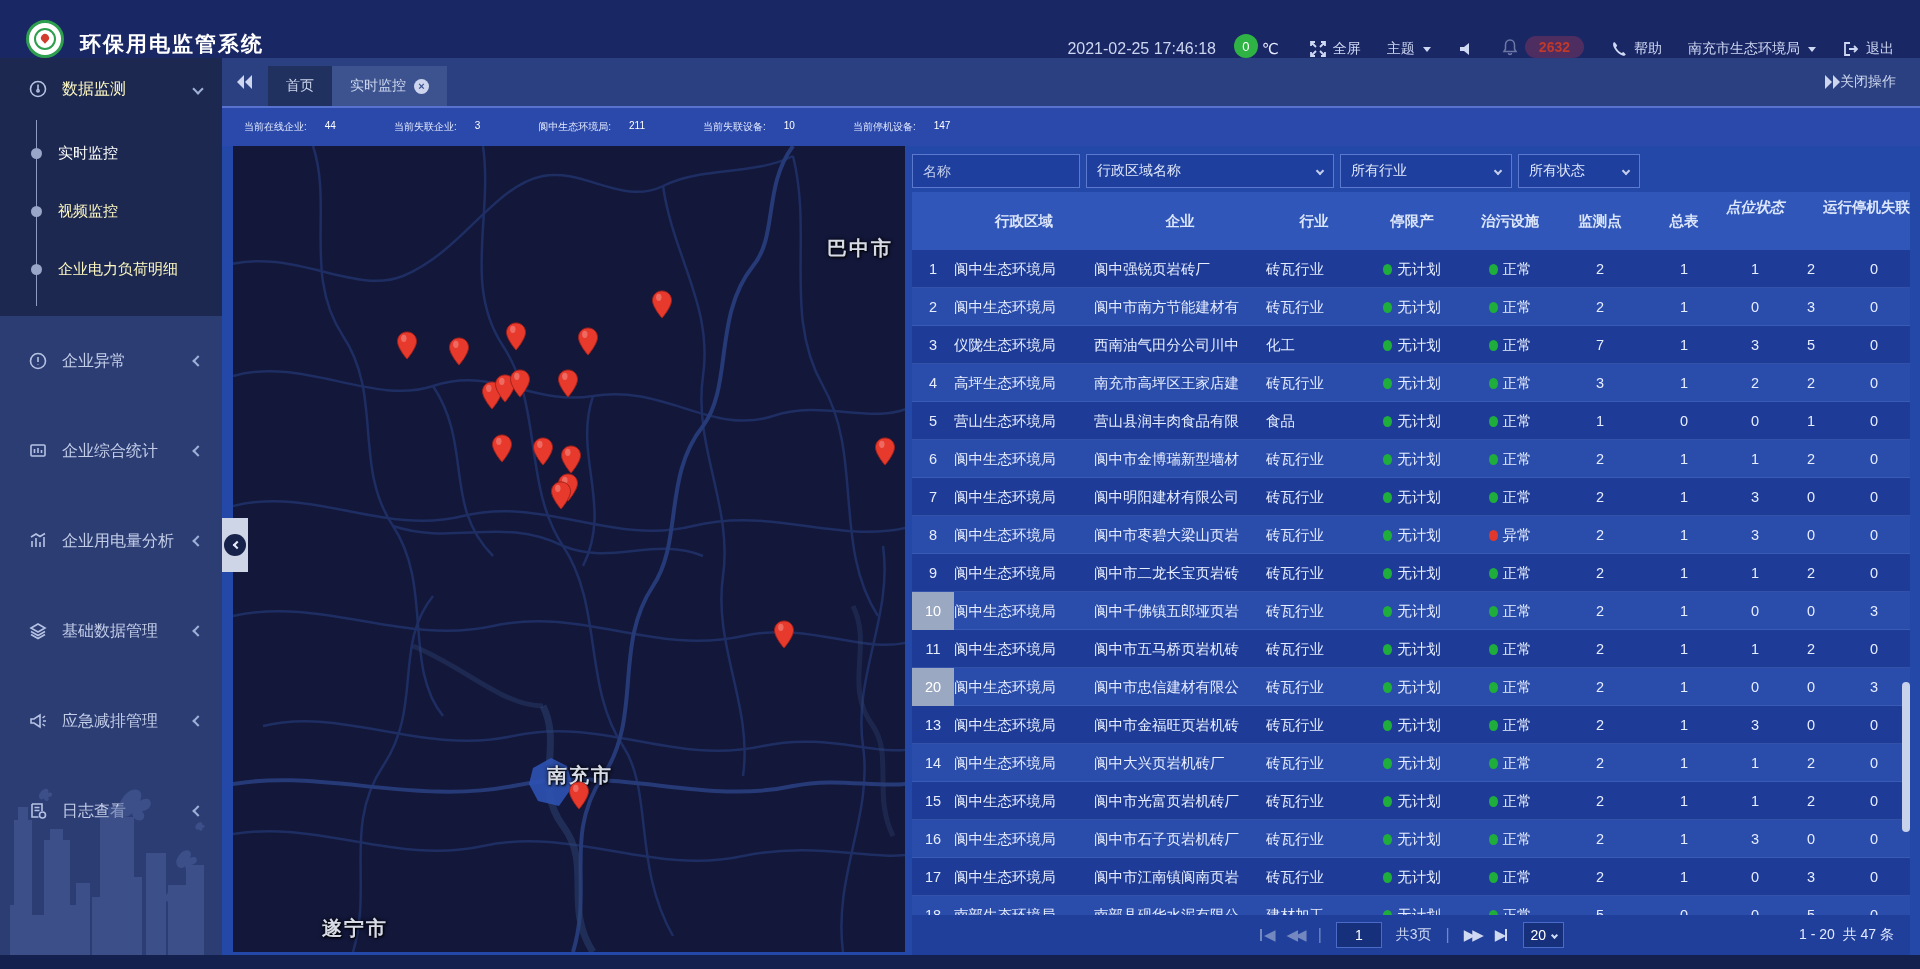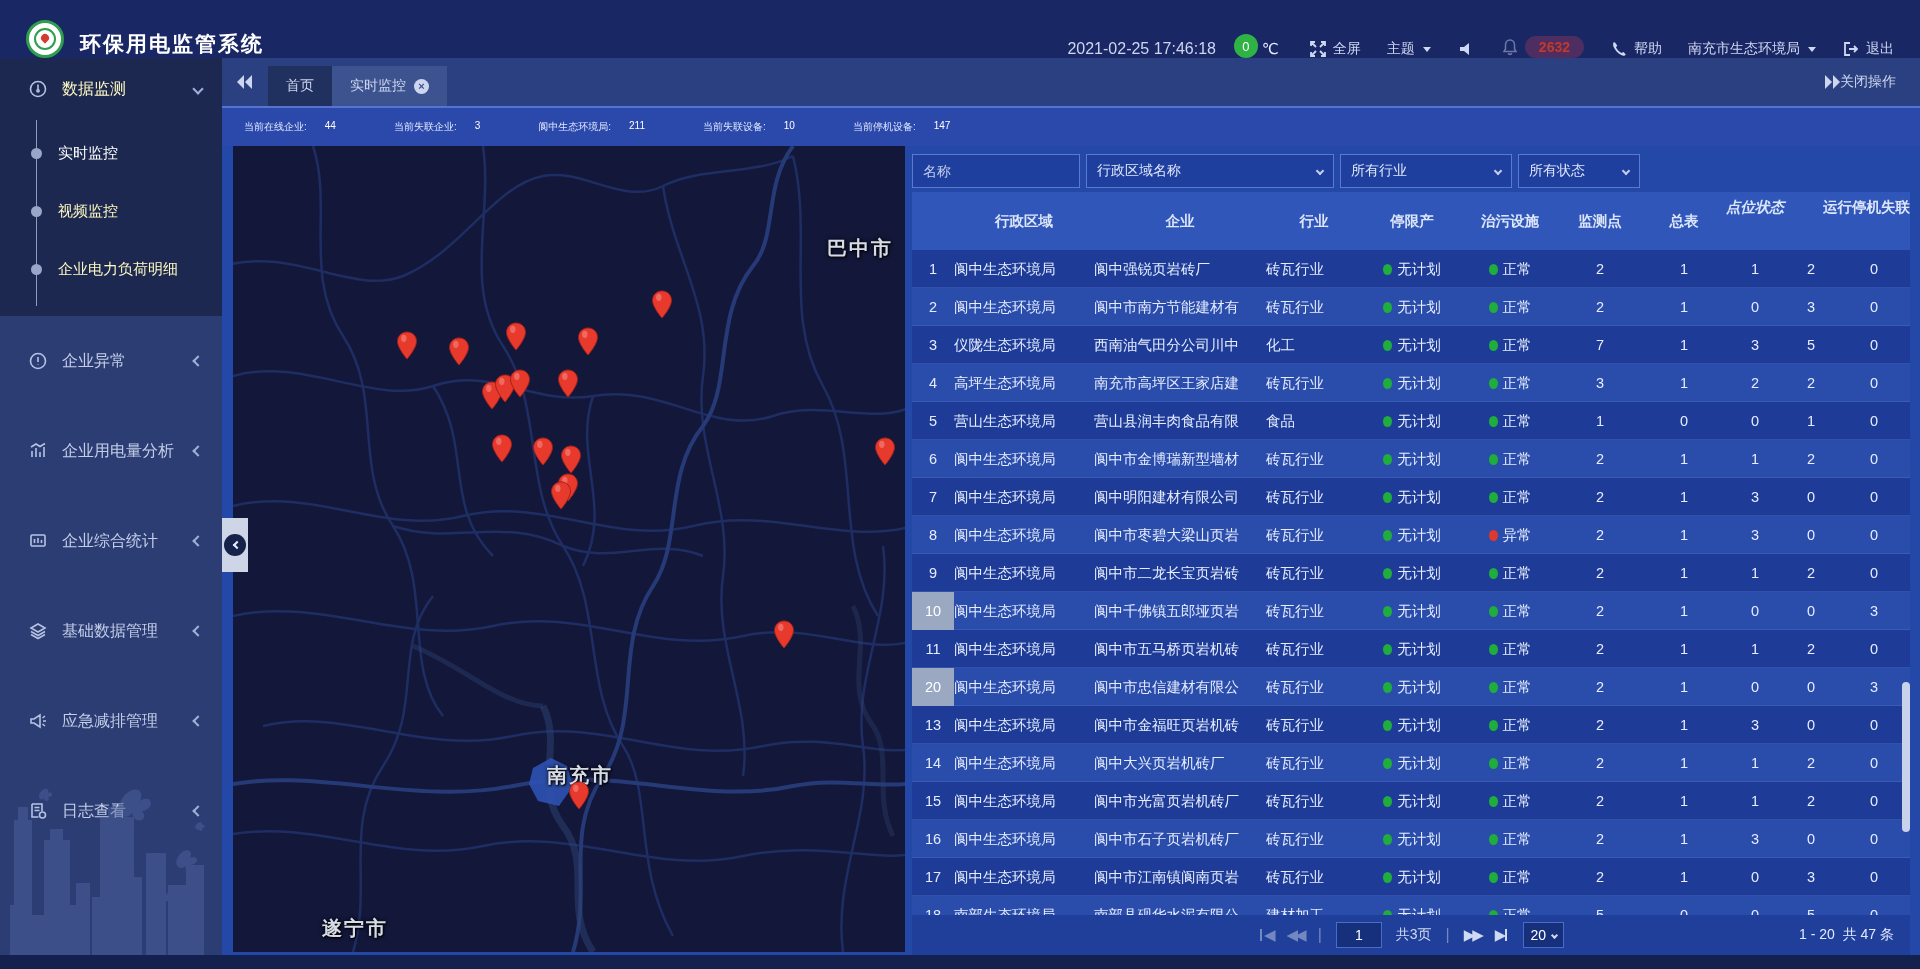--- a/index.html
+++ b/index.html
@@ -205,31 +205,31 @@
   <div class="sgroup" style="margin-top:14px">
     <svg class="sicon" viewBox="0 0 20 20">
       <circle cx="10" cy="10" r="7.5"></circle>
         <path d="M10 6 L10 11 M10 13.5 L10 14"></path>
     </svg>
     <span>企业异常</span>
     <span class="chev left"></span>
   </div>
   <div class="sgroup" style="margin-top:28px">
     <svg class="sicon" viewBox="0 0 20 20">
-      <path d="M4 16 L4 10 M8 16 L8 7 M12 16 L12 11 M16 16 L16 6 M3 6 L8 3 L12 5.5 L17 2.5"></path>
-    </svg>
-    <span>企业用电量分析</span>
+      <rect x="3" y="4" width="14" height="11" rx="1"></rect>
+        <path d="M6.5 8 L6.5 12 M10 7 L10 12 M13.5 9 L13.5 12"></path>
+    </svg>
+    <span>企业综合统计</span>
     <span class="chev left"></span>
   </div>
   <div class="sgroup" style="margin-top:28px">
     <svg class="sicon" viewBox="0 0 20 20">
-      <rect x="3" y="4" width="14" height="11" rx="1"></rect>
-        <path d="M6.5 8 L6.5 12 M10 7 L10 12 M13.5 9 L13.5 12"></path>
-    </svg>
-    <span>企业综合统计</span>
+      <path d="M4 16 L4 10 M8 16 L8 7 M12 16 L12 11 M16 16 L16 6 M3 6 L8 3 L12 5.5 L17 2.5"></path>
+    </svg>
+    <span>企业用电量分析</span>
     <span class="chev left"></span>
   </div>
   <div class="sgroup" style="margin-top:28px">
     <svg class="sicon" viewBox="0 0 20 20">
       <path d="M10 3 L17 7 L10 11 L3 7 Z M3 10.5 L10 14.5 L17 10.5 M3 13.5 L10 17.5 L17 13.5"></path>
     </svg>
     <span>基础数据管理</span>
     <span class="chev left"></span>
   </div>
   <div class="sgroup" style="margin-top:28px">

